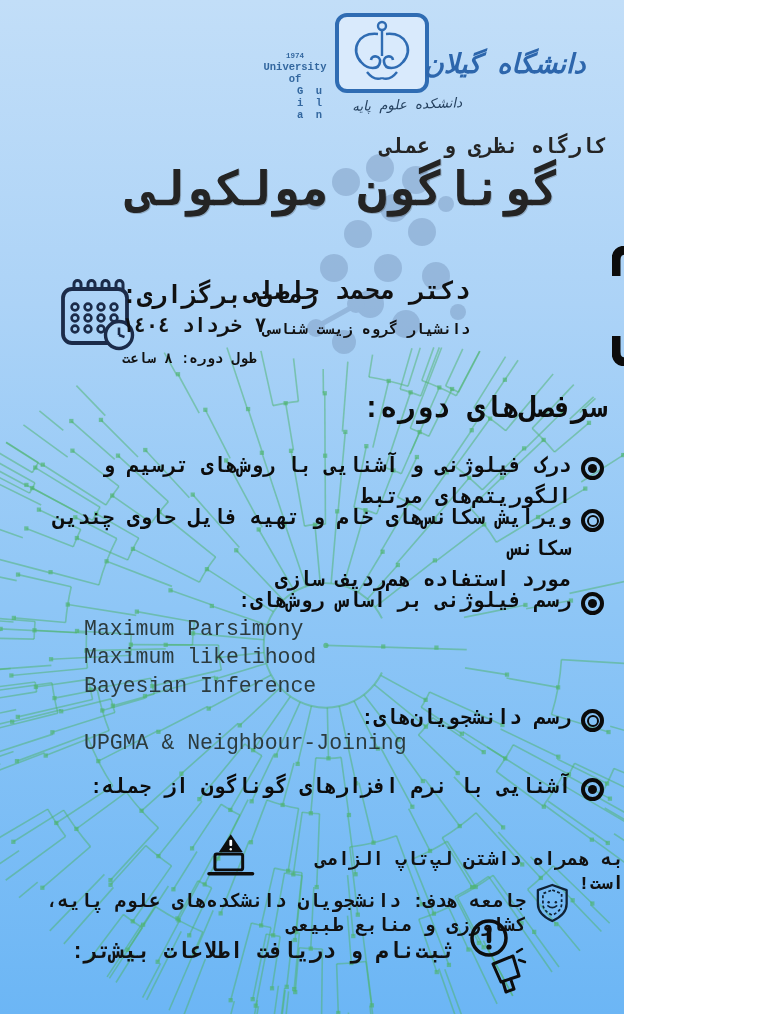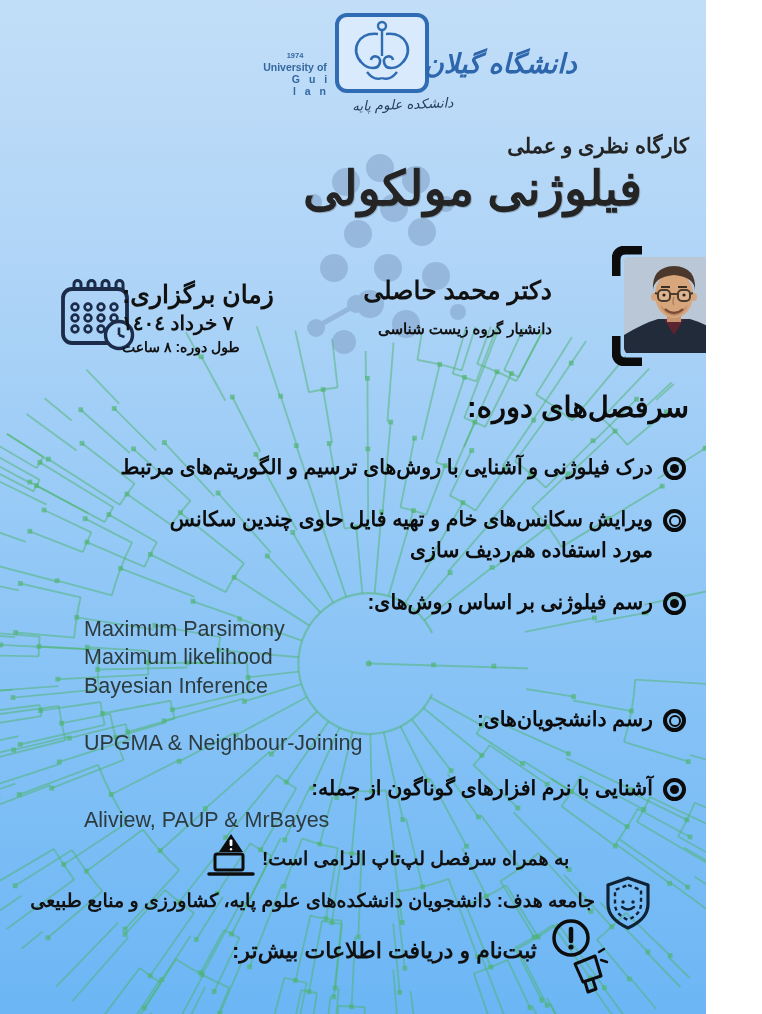--- a/index.html
+++ b/index.html
@@ -1,19 +1,19 @@
 <!DOCTYPE html>
 <html lang="fa"><head>
 <meta charset="utf-8">
 <style>
   html,body{margin:0;padding:0;}
   .poster{
-    position:relative;width:706px;height:1014px;overflow:hidden;
+    position:relative;width:624px;height:1014px;overflow:hidden;
     background:linear-gradient(180deg,#c2def8 0%,#aCd3f7 30%,#8ec6f6 60%,#6cb6f5 100%);
-    font-family:Liberation Sans, sans-serif;color:#111;
+    font-family:Liberation Mono, monospace;color:#111;
   }
   .layer{position:absolute;left:0;top:0;width:100%;height:100%;}
   #tree-svg{z-index:0;pointer-events:none;}
   .molecule{position:absolute;left:288px;top:146px;z-index:1;pointer-events:none;}
   .abs{position:absolute;z-index:2;}
   .rtl{direction:rtl;}
   
   .logo-en{left:258px;top:52px;width:74px;text-align:center;color:#33679f;line-height:1.15;}
   .logo-en .yr{font-size:7.5px;font-weight:700;}
   .logo-en .l1{font-size:10.5px;font-weight:700;}
@@ -27,21 +27,21 @@
   
   .photo-frame{left:612px;top:246px;width:124px;height:120px;}
   .photo{position:absolute;left:12px;top:10px;width:100px;height:98px;border-radius:6px;overflow:hidden;}
   .speaker-name{top:276px;right:154px;font-size:25px;font-weight:700;}
   .speaker-role{top:320px;right:154px;font-size:15px;font-weight:700;}
   
   .calendar{left:58px;top:276px;}
   .sched{left:122px;top:280px;width:218px;text-align:left;}
   .sched .lbl{font-size:25px;font-weight:700;}
   .sched .dt{font-size:20px;font-weight:700;margin-top:2px;}
-  .sched .dur{font-size:14px;font-weight:700;margin-top:4px;}
+  .sched .dur{font-size:14px;font-weight:700;margin-top:12px;}
   
   .topics-heading{top:390px;right:17px;font-size:29px;font-weight:700;color:#0c0c0c;}
   .topic{right:20px;max-width:705px;display:flex;gap:10px;align-items:flex-start;font-size:20.5px;font-weight:700;line-height:1.5;color:#0c0c0c;}
   .topic-text{white-space:pre-line;text-align:right;}
   .bullet{flex:0 0 auto;width:15px;height:15px;border-radius:50%;border:4px solid #0b0b0b;margin-top:5px;}
   .bullet.filled::after{content:"";display:block;width:9px;height:9px;margin:3px auto;background:#0b0b0b;border-radius:50%;}
   .bullet.hollow::after{content:"";display:block;width:8px;height:8px;margin:1.5px auto;border:2px solid #0b0b0b;border-radius:50%;}
   .t1{top:452px;} .t2{top:504px;} .t3{top:587px;margin-left:32px;} .t4{top:704px;} .t5{top:773px;}
   .enlist{left:84px;color:#2c3b3e;font-size:21.5px;line-height:1.32;}
   .e1{top:615px;} .e2{top:729px;} .e3{top:806px;}
@@ -762,21 +762,21 @@
     <circle cx="48" cy="14" r="4" fill="none" stroke="#2f6cb3" stroke-width="2.4"></circle>
     <line x1="48" y1="18" x2="48" y2="44" stroke="#2f6cb3" stroke-width="2.4"></line>
     <path d="M44 22 C24 20 16 38 27 50 C34 58 45 58 46 50 C47 44 38 42 37 48" fill="none" stroke="#2f6cb3" stroke-width="2.6"></path>
     <path d="M52 22 C72 20 80 38 69 50 C62 58 51 58 50 50 C49 44 58 42 59 48" fill="none" stroke="#2f6cb3" stroke-width="2.6"></path>
     <path d="M33 60 q7 9 15 6 M63 60 q-7 9 -15 6" fill="none" stroke="#2f6cb3" stroke-width="2.4"></path>
   </svg>
   <div class="abs logo-fa">دانشگاه گیلان</div>
   <div class="abs faculty-fa">دانشکده علوم پایه</div>
 
   <div class="abs subtitle rtl">کارگاه نظری و عملی</div>
-  <div class="abs main-title rtl">فیلوژنی مولکولی</div>
+  <div class="abs main-title rtl">گوناگون مولکولی</div>
 
   <div class="abs photo-frame">
     <div class="photo">
       <svg width="100" height="98" viewBox="0 0 100 96">
         <rect width="100" height="96" fill="#b9c7d6"></rect>
         <path d="M0 96 L0 78 Q20 66 34 62 L66 62 Q80 66 100 78 L100 96 Z" fill="#222b3a"></path>
         <path d="M40 62 L50 78 L60 62 Z" fill="#5c2430"></path>
         <rect x="43" y="50" width="14" height="15" fill="#c89572"></rect>
         <circle cx="31" cy="40" r="4" fill="#d8a67d"></circle>
           <circle cx="69" cy="40" r="4" fill="#d8a67d"></circle>
@@ -849,31 +849,30 @@
     <span class="bullet filled"></span>
     <span class="topic-text">آشنایی با نرم افزارهای گوناگون از جمله:</span>
   </div>
 
   <div class="abs enlist e1">
     <div>Maximum Parsimony</div>
     <div>Maximum likelihood</div>
     <div>Bayesian Inference</div>
   </div>
   <div class="abs enlist e2">UPGMA &amp; Neighbour-Joining</div>
-  <div class="abs enlist e3">Aliview, PAUP &amp; MrBayes</div>
 
   <div class="abs laptop-note">
     <svg width="50" height="46" viewBox="0 0 50 46">
       <path d="M25 1 L37 19 H13 Z" fill="#0d0d0d"></path>
       <rect x="23.6" y="6.5" width="2.8" height="6.5" rx="1" fill="#fff"></rect>
       <rect x="23.8" y="15" width="2.4" height="2.4" rx="1.2" fill="#fff"></rect>
       <rect x="9" y="21" width="28" height="16" rx="2" fill="none" stroke="#0d0d0d" stroke-width="3"></rect>
       <path d="M3 41 H47" stroke="#0d0d0d" stroke-width="3.5" stroke-linecap="round"></path>
     </svg>
-    <span class="txt rtl">به همراه سرفصل لپ‌تاپ الزامی است!</span>
+    <span class="txt rtl">به همراه داشتن لپ‌تاپ الزامی است!</span>
   </div>
 
   <div class="abs audience-note">
     <svg width="48" height="54" viewBox="0 0 48 54">
       <path d="M24 2 L44 9 V28 Q44 43 24 52 Q4 43 4 28 V9 Z" fill="none" stroke="#0f2236" stroke-width="3.2" stroke-linejoin="round"></path>
       <path d="M24 9 L37 14 V28 Q37 38 24 44 Q11 38 11 28 V14 Z" fill="none" stroke="#0f2236" stroke-width="2.4" stroke-dasharray="4 3.2"></path>
       <circle cx="19" cy="26" r="1.7" fill="#0f2236"></circle>
         <circle cx="29" cy="26" r="1.7" fill="#0f2236"></circle>
       <path d="M18 31 Q24 36 30 31" fill="none" stroke="#0f2236" stroke-width="2.4" stroke-linecap="round"></path>
     </svg>

